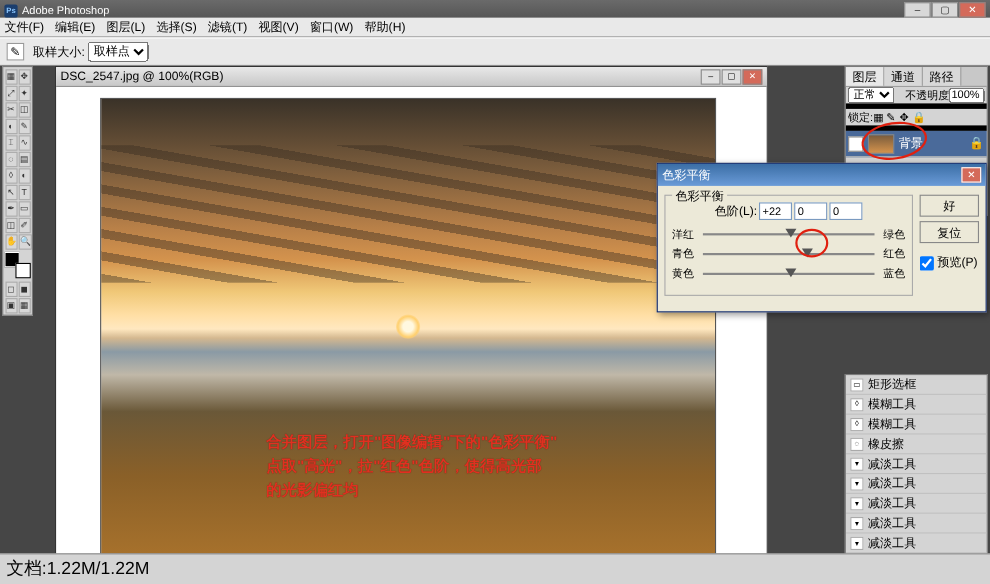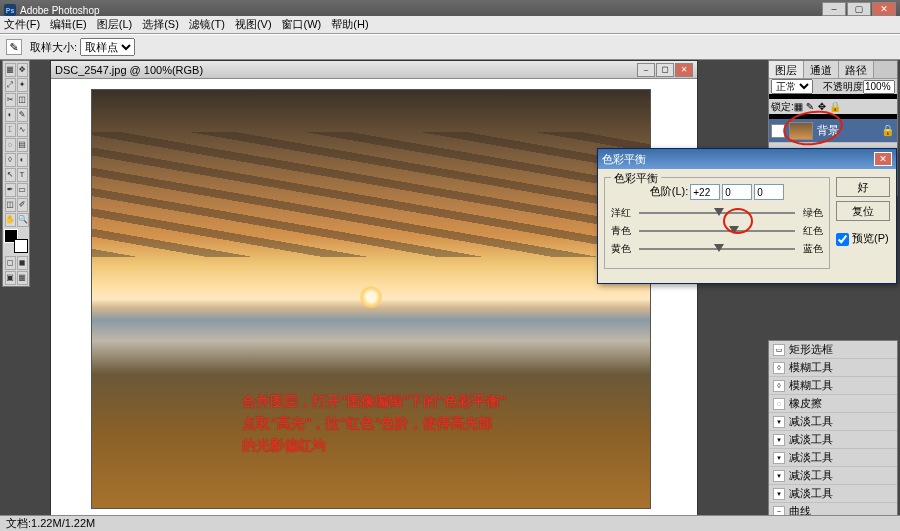--- a/index.html
+++ b/index.html
@@ -59,21 +59,21 @@
 .layerrow .eye{width:14px;height:14px;border:1px solid #888;background:#fff;margin-right:4px;display:inline-flex;align-items:center;justify-content:center;font-size:8px;}
 .layerrow .lthumb{width:24px;height:18px;background:linear-gradient(#7a5c3c,#d4934d);border:1px solid #888;margin-right:4px;}
 .circle-mark { position:absolute; border:2px solid #e02010; border-radius:50%; pointer-events:none;}
 
 
 .history { position:absolute; right:2px; top:280px; width:130px; height:235px; background:#d4d4d4; border:1px solid #7a7a7a; overflow:hidden;}
 .hrow { height:18px; display:flex; align-items:center; padding:2px 4px; font-size:11px; border-bottom:1px solid #c0c0c0; color:#000;}
 .hrow .hic{width:12px;height:12px;border:1px solid #aaa;margin-right:4px;background:#fff;display:inline-flex;align-items:center;justify-content:center;font-size:7px;}
 
 
-.status { position:absolute; bottom:0; left:0; right:0; height:16px; background:#d4d4d4; border-top:1px solid #888; font-size:11px; display:flex; align-items:center; padding:0 6px; color:#000;}
+.status { position:absolute; bottom:0; left:0; right:0; height:28px; background:#d4d4d4; border-top:1px solid #888; font-size:16px; display:flex; align-items:center; padding:0 6px; color:#000;}
 
 
 .dialog { position:absolute; left:597px; top:148px; width:300px; background:#ece9d8; border:1px solid #0a246a; box-shadow:2px 2px 6px rgba(0,0,0,0.4); font-size:11px; color:#000;}
 .dlg-tb { height:20px; background:linear-gradient(#3b6ea5,#6a9bd8); color:#fff; display:flex; align-items:center; padding:0 4px;}
 .dlg-tb .cl{margin-left:auto;width:18px;height:14px;background:#d46a5a;border:1px solid #fff;display:inline-flex;align-items:center;justify-content:center;font-size:9px;}
 .dlg-body{padding:8px 6px;display:flex;}
 .dlg-left{flex:1;}
 .dlg-right{width:54px;display:flex;flex-direction:column;gap:4px;margin-left:6px;}
 .dlg-right button{height:20px;font-size:11px;background:#ece9d8;border:1px solid #888;}
 .fieldset{border:1px solid #aaa;padding:6px 6px 8px;margin-bottom:6px;position:relative;}

